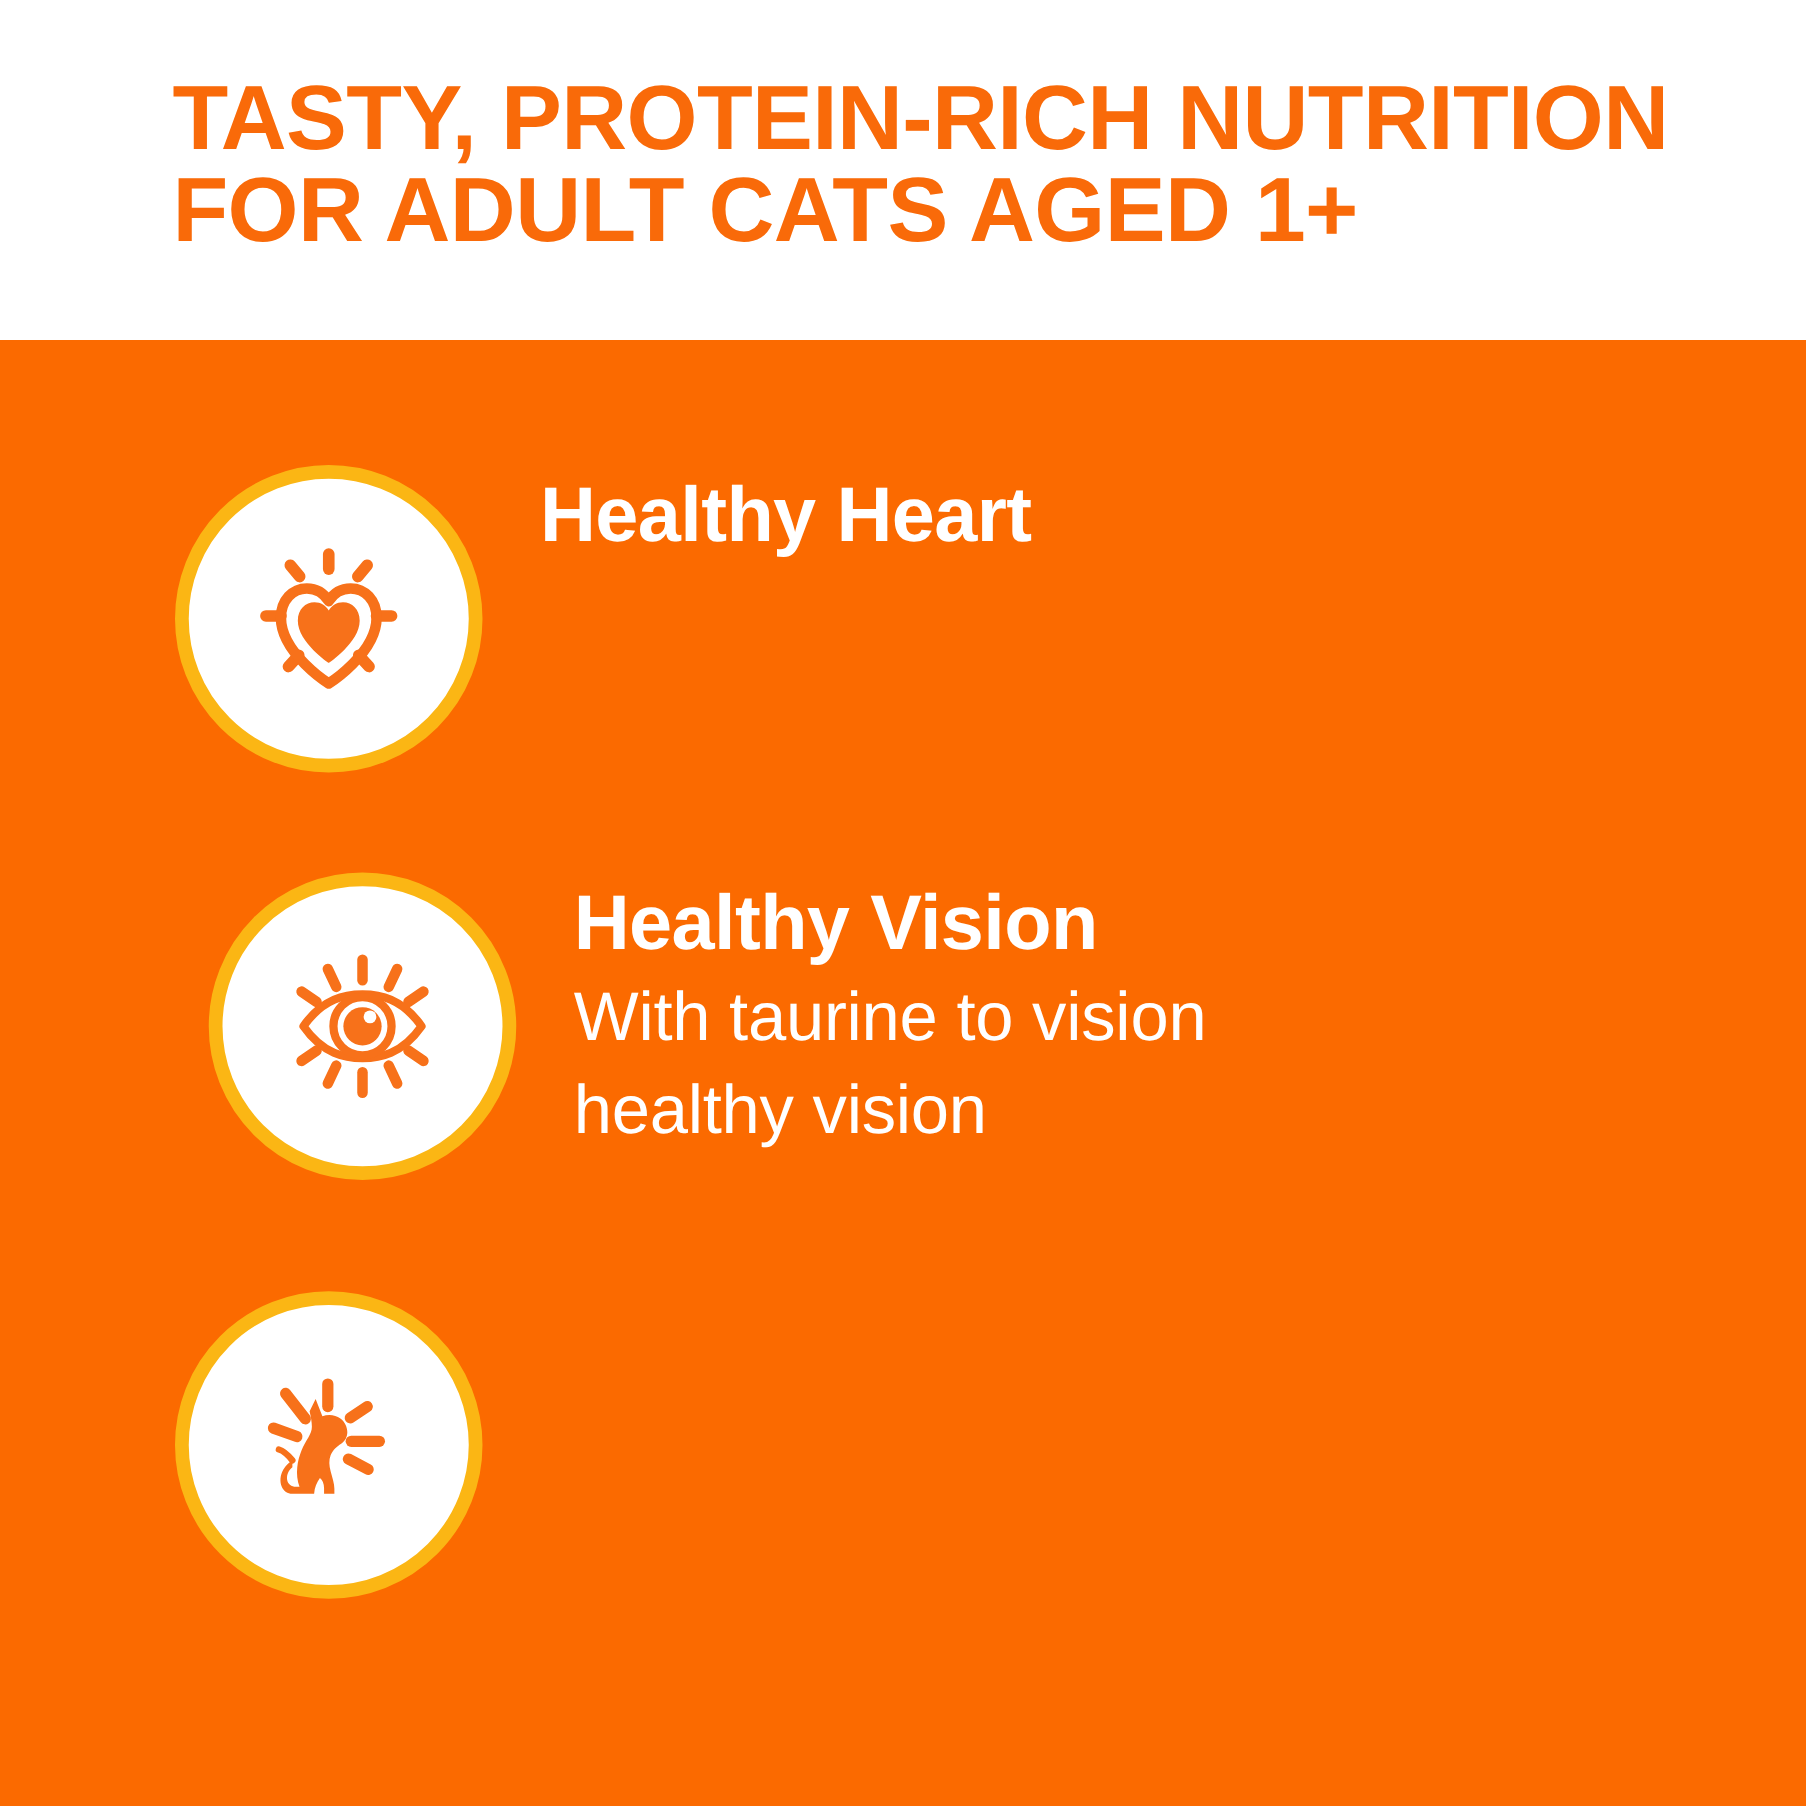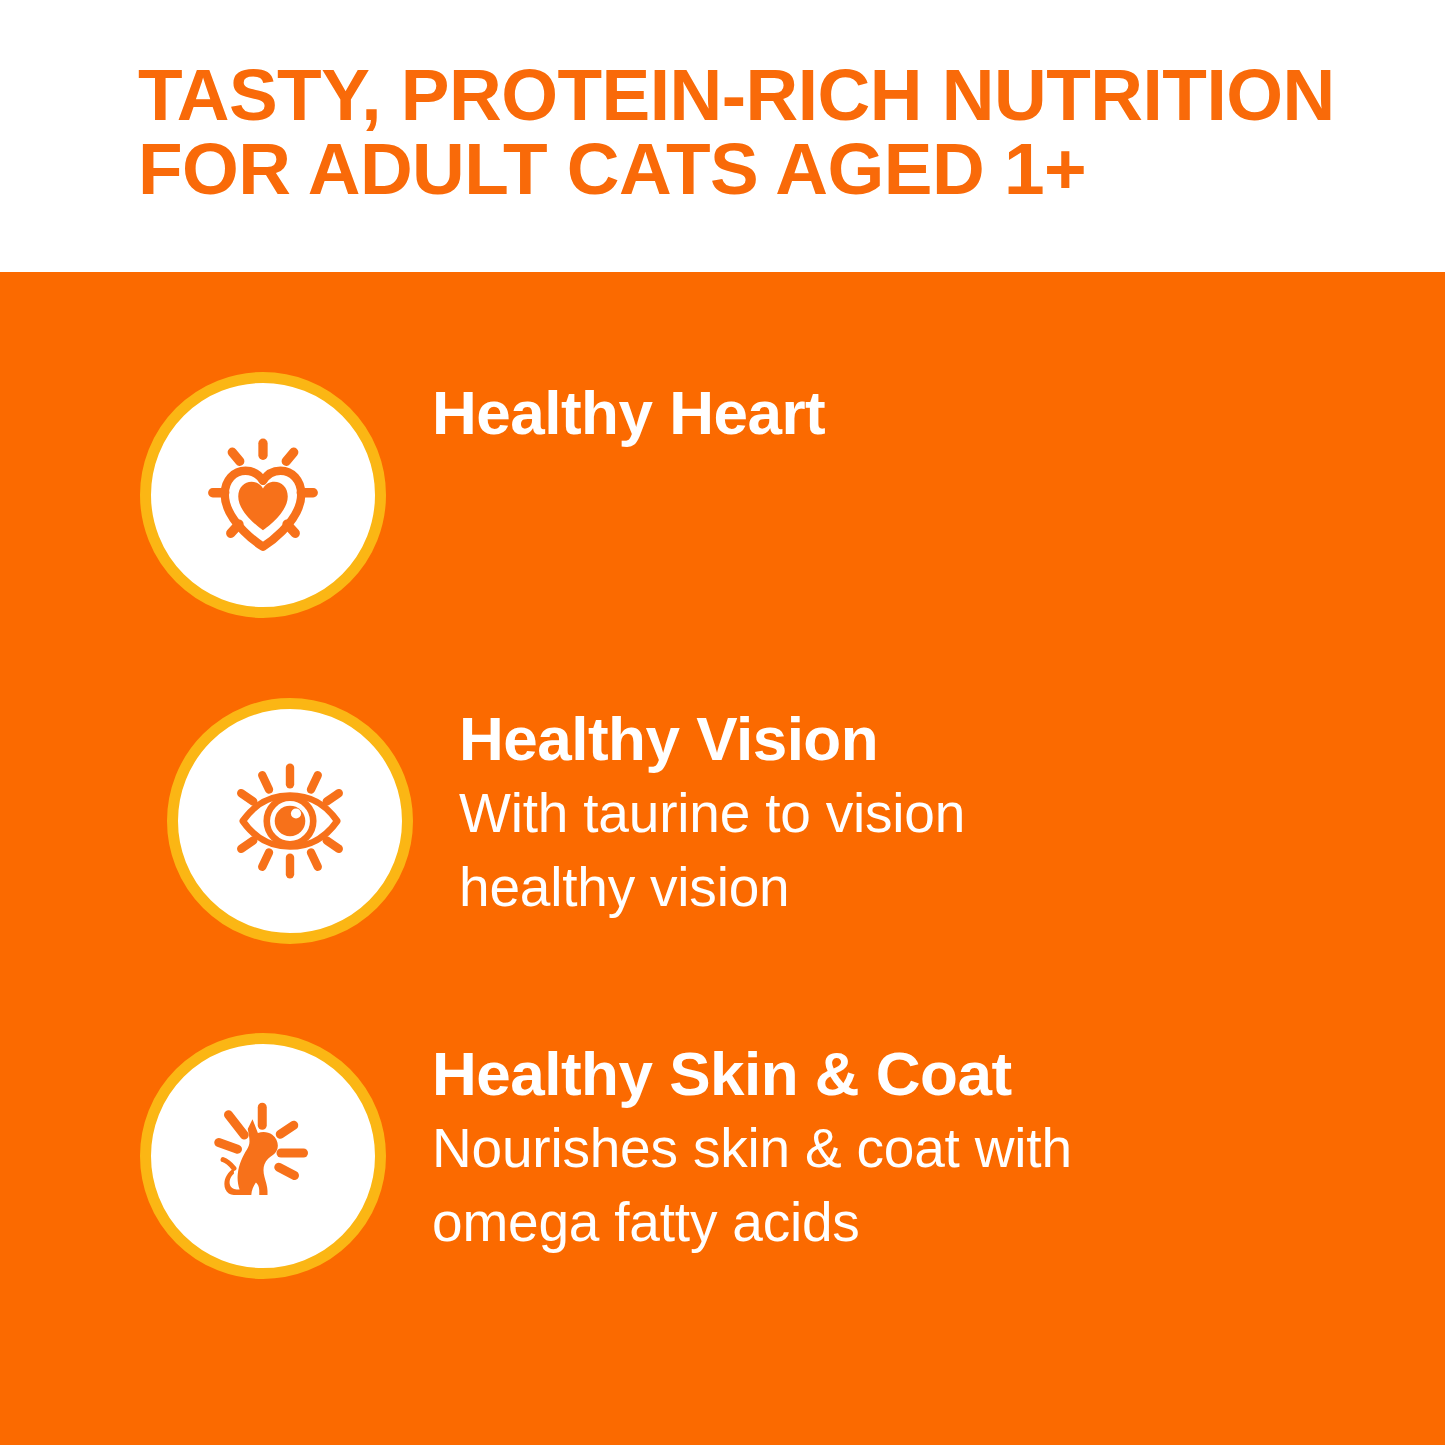--- a/index.html
+++ b/index.html
@@ -251,22 +251,17 @@
                      L 34.4 72.3
                      C 33.2 69.0, 32.8 65.4, 33.2 61.8
                      C 33.9 55.4, 36.6 49.8, 39.2 45.8
                      C 40.3 44.0, 41.0 42.3, 41.0 40.3
                      C 41.0 37.6, 40.4 34.8, 39.8 32.0
                      Z" fill="#F7711A"></path>
 
             <path d="M30.6 58.2 C 28.0 55.0, 25.6 53.0, 23.4 52.4" fill="none" stroke="#F7711A" stroke-width="3.4" stroke-linecap="round"></path>
           </svg>
         </div>
-        <div class="benefit-text">
-          <div class="benefit-title">Healthy Skin &amp; Coat</div>
-          <div class="benefit-desc">Nourishes skin &amp; coat with
-omega fatty acids</div>
-        </div>
       </div>
 
     </div>
   </div>
 </div>
 
 </body></html>

